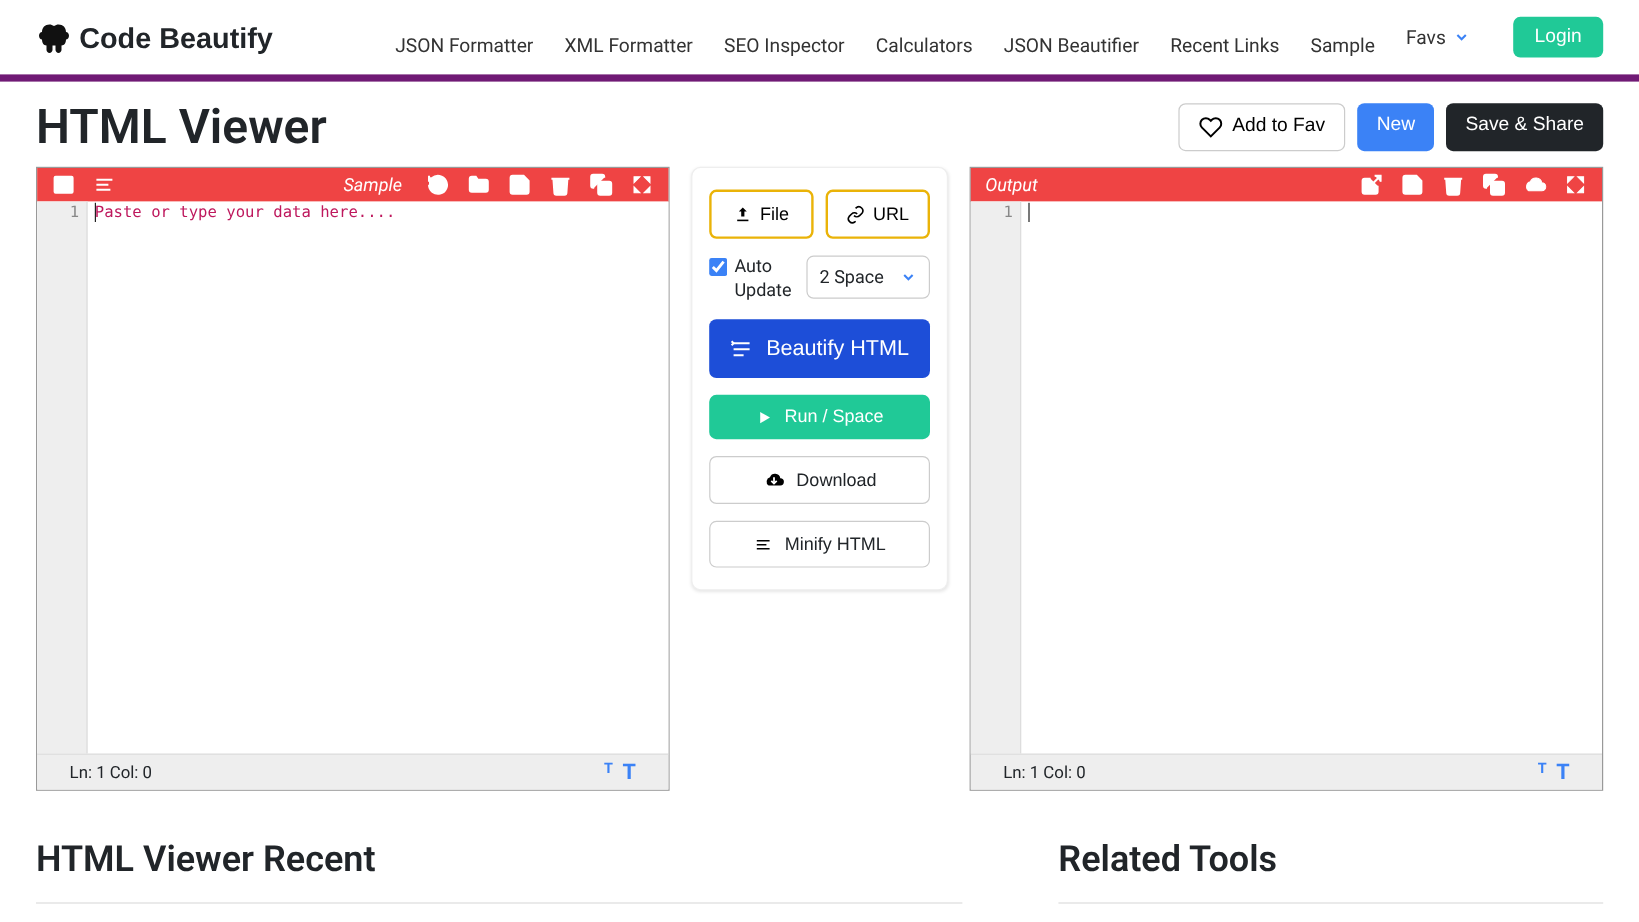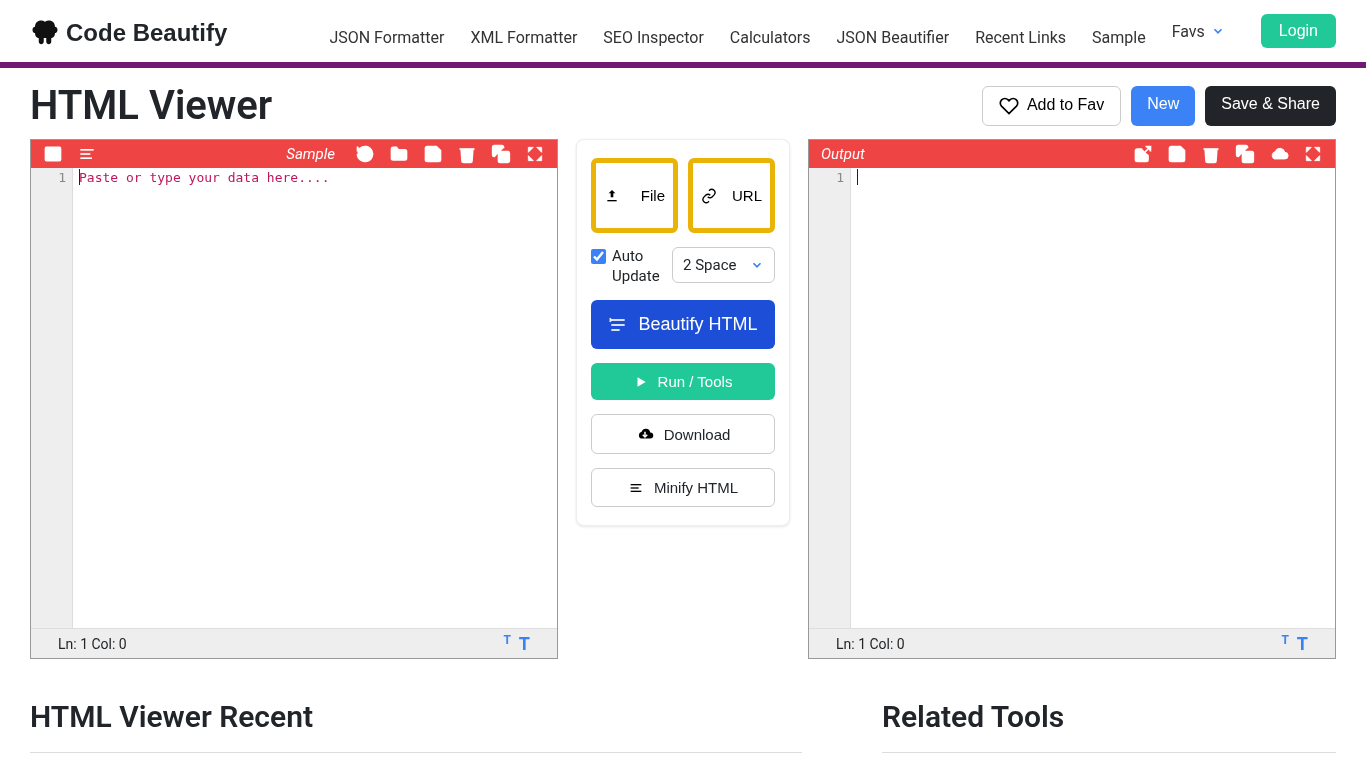--- a/index.html
+++ b/index.html
@@ -35,21 +35,21 @@
   .editor-text { flex: 1; padding: 2px 6px; font-family: monospace; font-size: 13px; color: #be185d; position: relative; }
   .editor-text::after { content: ""; position: absolute; left: 6px; top: 1px; bottom: 1px; width: 1px; background: #222; height: 16px; }
   .editor-footer { background: #eee; padding: 4px 27px; font-size: 14px; display: flex; align-items: center; border-top: 1px solid #ddd; }
   .tt-icons { margin-left: auto; display: flex; gap: 8px; color: #3b82f6; font-weight: bold; }
   .tt-small { font-size: 12px; }
   .tt-big { font-size: 18px; }
   
   
   .mid-col { width: 214px; background: #fff; border: 1px solid #eee; border-radius: 8px; box-shadow: 0 1px 3px rgba(0,0,0,0.1); padding: 18px 14px; display: flex; flex-direction: column; gap: 14px; align-self: flex-start; }
   .mid-row { display: flex; gap: 10px; }
-  .mid-btn { flex: 1; border: 5px solid #eab308; border-radius: 6px; padding: 24px 8px; display: flex; align-items: center; justify-content: space-between; gap: 6px; cursor: pointer; background: #fff; font-size: 15px; }
+  .mid-btn { flex: 1; border: 2px solid #eab308; border-radius: 6px; padding: 10px 8px; display: flex; align-items: center; justify-content: center; gap: 6px; cursor: pointer; background: #fff; font-size: 15px; }
   .auto-row { display: flex; align-items: flex-start; gap: 8px; }
   .auto-label { font-size: 15px; line-height: 1.3; }
   .select-indent { border: 1px solid #ccc; border-radius: 6px; padding: 8px 10px; display: flex; align-items: center; justify-content: space-between; font-size: 15px; flex: 1; cursor: pointer; }
   .action-btn { width: 100%; padding: 14px; border-radius: 6px; border: none; font-size: 18px; cursor: pointer; display: flex; align-items: center; justify-content: center; gap: 10px; }
   .action-btn.sm { padding: 10px; font-size: 15px; }
   .btn-blue { background: #1d4ed8; color: #fff; }
   .btn-teal { background: #20c997; color: #fff; }
   .btn-white { background: #fff; border: 1px solid #ccc; color: #212529; }
   
   
@@ -196,21 +196,21 @@
           <line x1="4" y1="12" x2="20" y2="12"></line>
           <line x1="4" y1="18" x2="14" y2="18"></line>
           <polyline points="2 5 4 3 2 1" transform="translate(0,3)"></polyline>
         </svg>
       <span>Beautify HTML</span>
     </button>
     <button class="action-btn btn-teal sm">
       <svg width="14" height="14" viewBox="0 0 24 24" fill="#fff">
           <polygon points="6 4 20 12 6 20"></polygon>
         </svg>
-      <span>Run / Tools</span>
+      <span>Run / Space</span>
     </button>
     <button class="action-btn btn-white sm">
       <svg width="18" height="18" viewBox="0 0 24 24" fill="#000">
           <path d="M19 18a4 4 0 0 0 0-8 6 6 0 0 0-11.5-1A5 5 0 0 0 6 18z"></path>
           <polyline stroke="#fff" stroke-width="2" fill="none" points="9 13 12 16 15 13"></polyline>
           <line stroke="#fff" stroke-width="2" x1="12" y1="9" x2="12" y2="16"></line>
         </svg>
       <span>Download</span>
     </button>
     <button class="action-btn btn-white sm">

